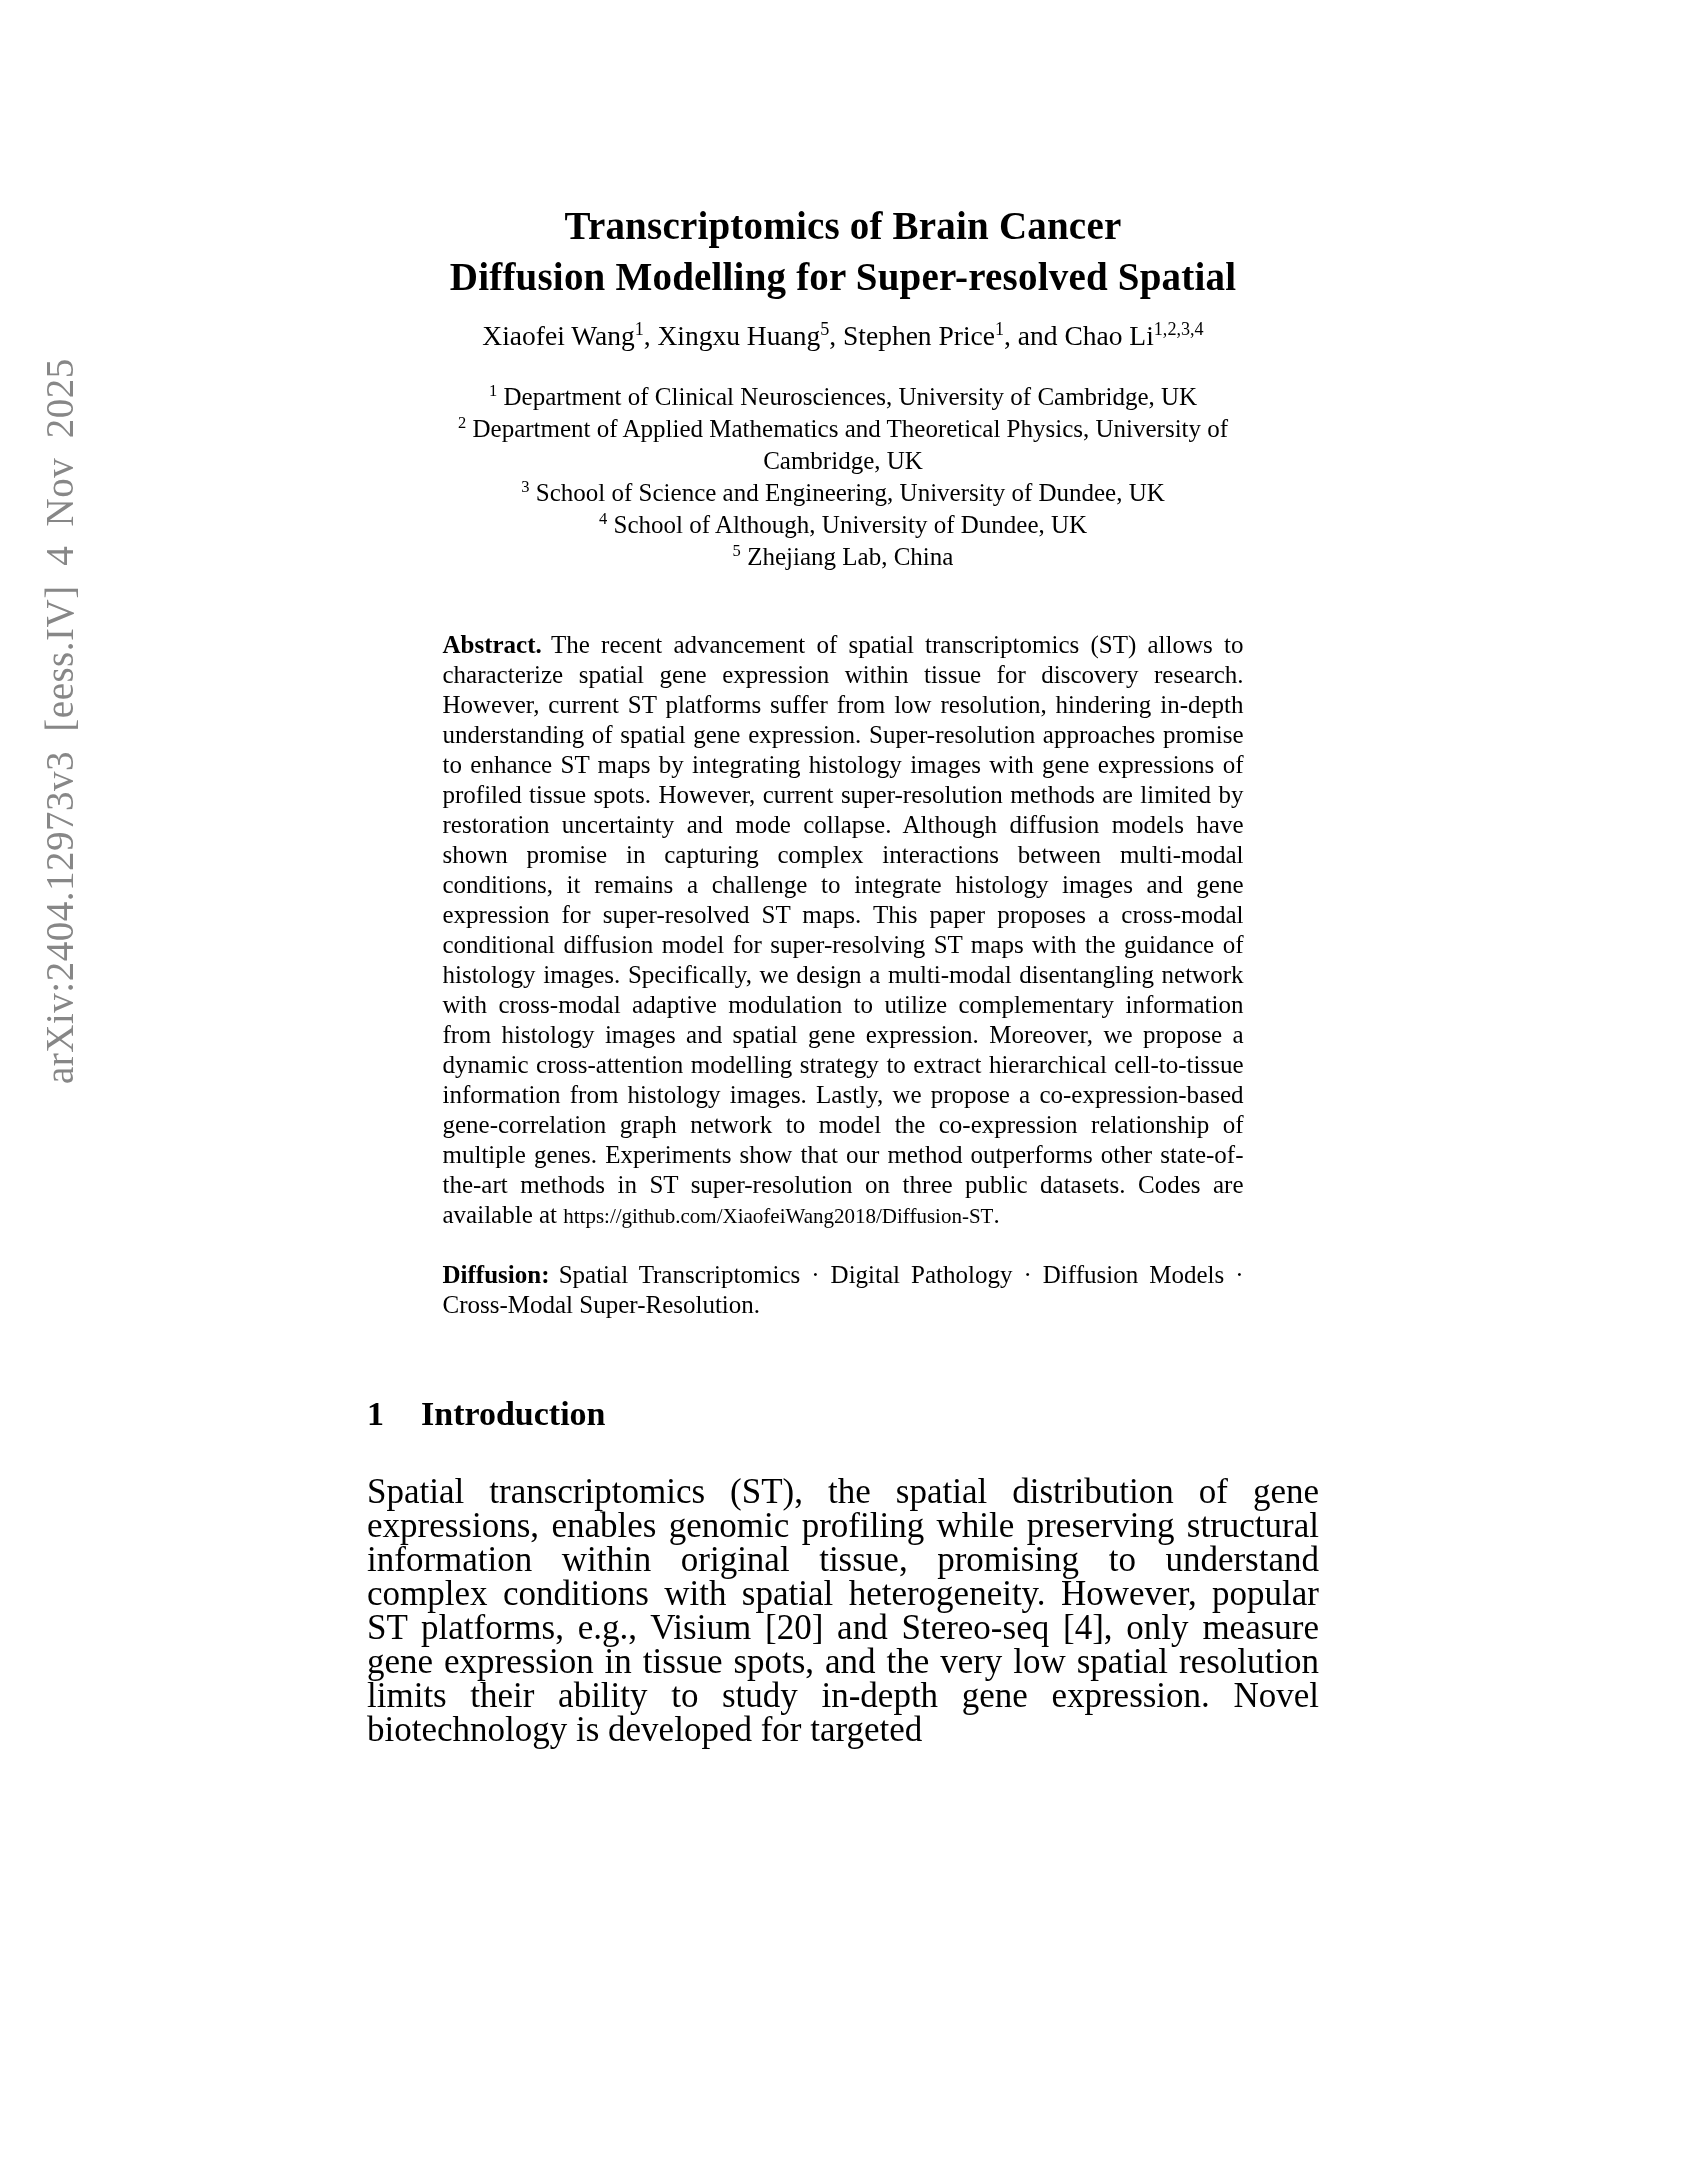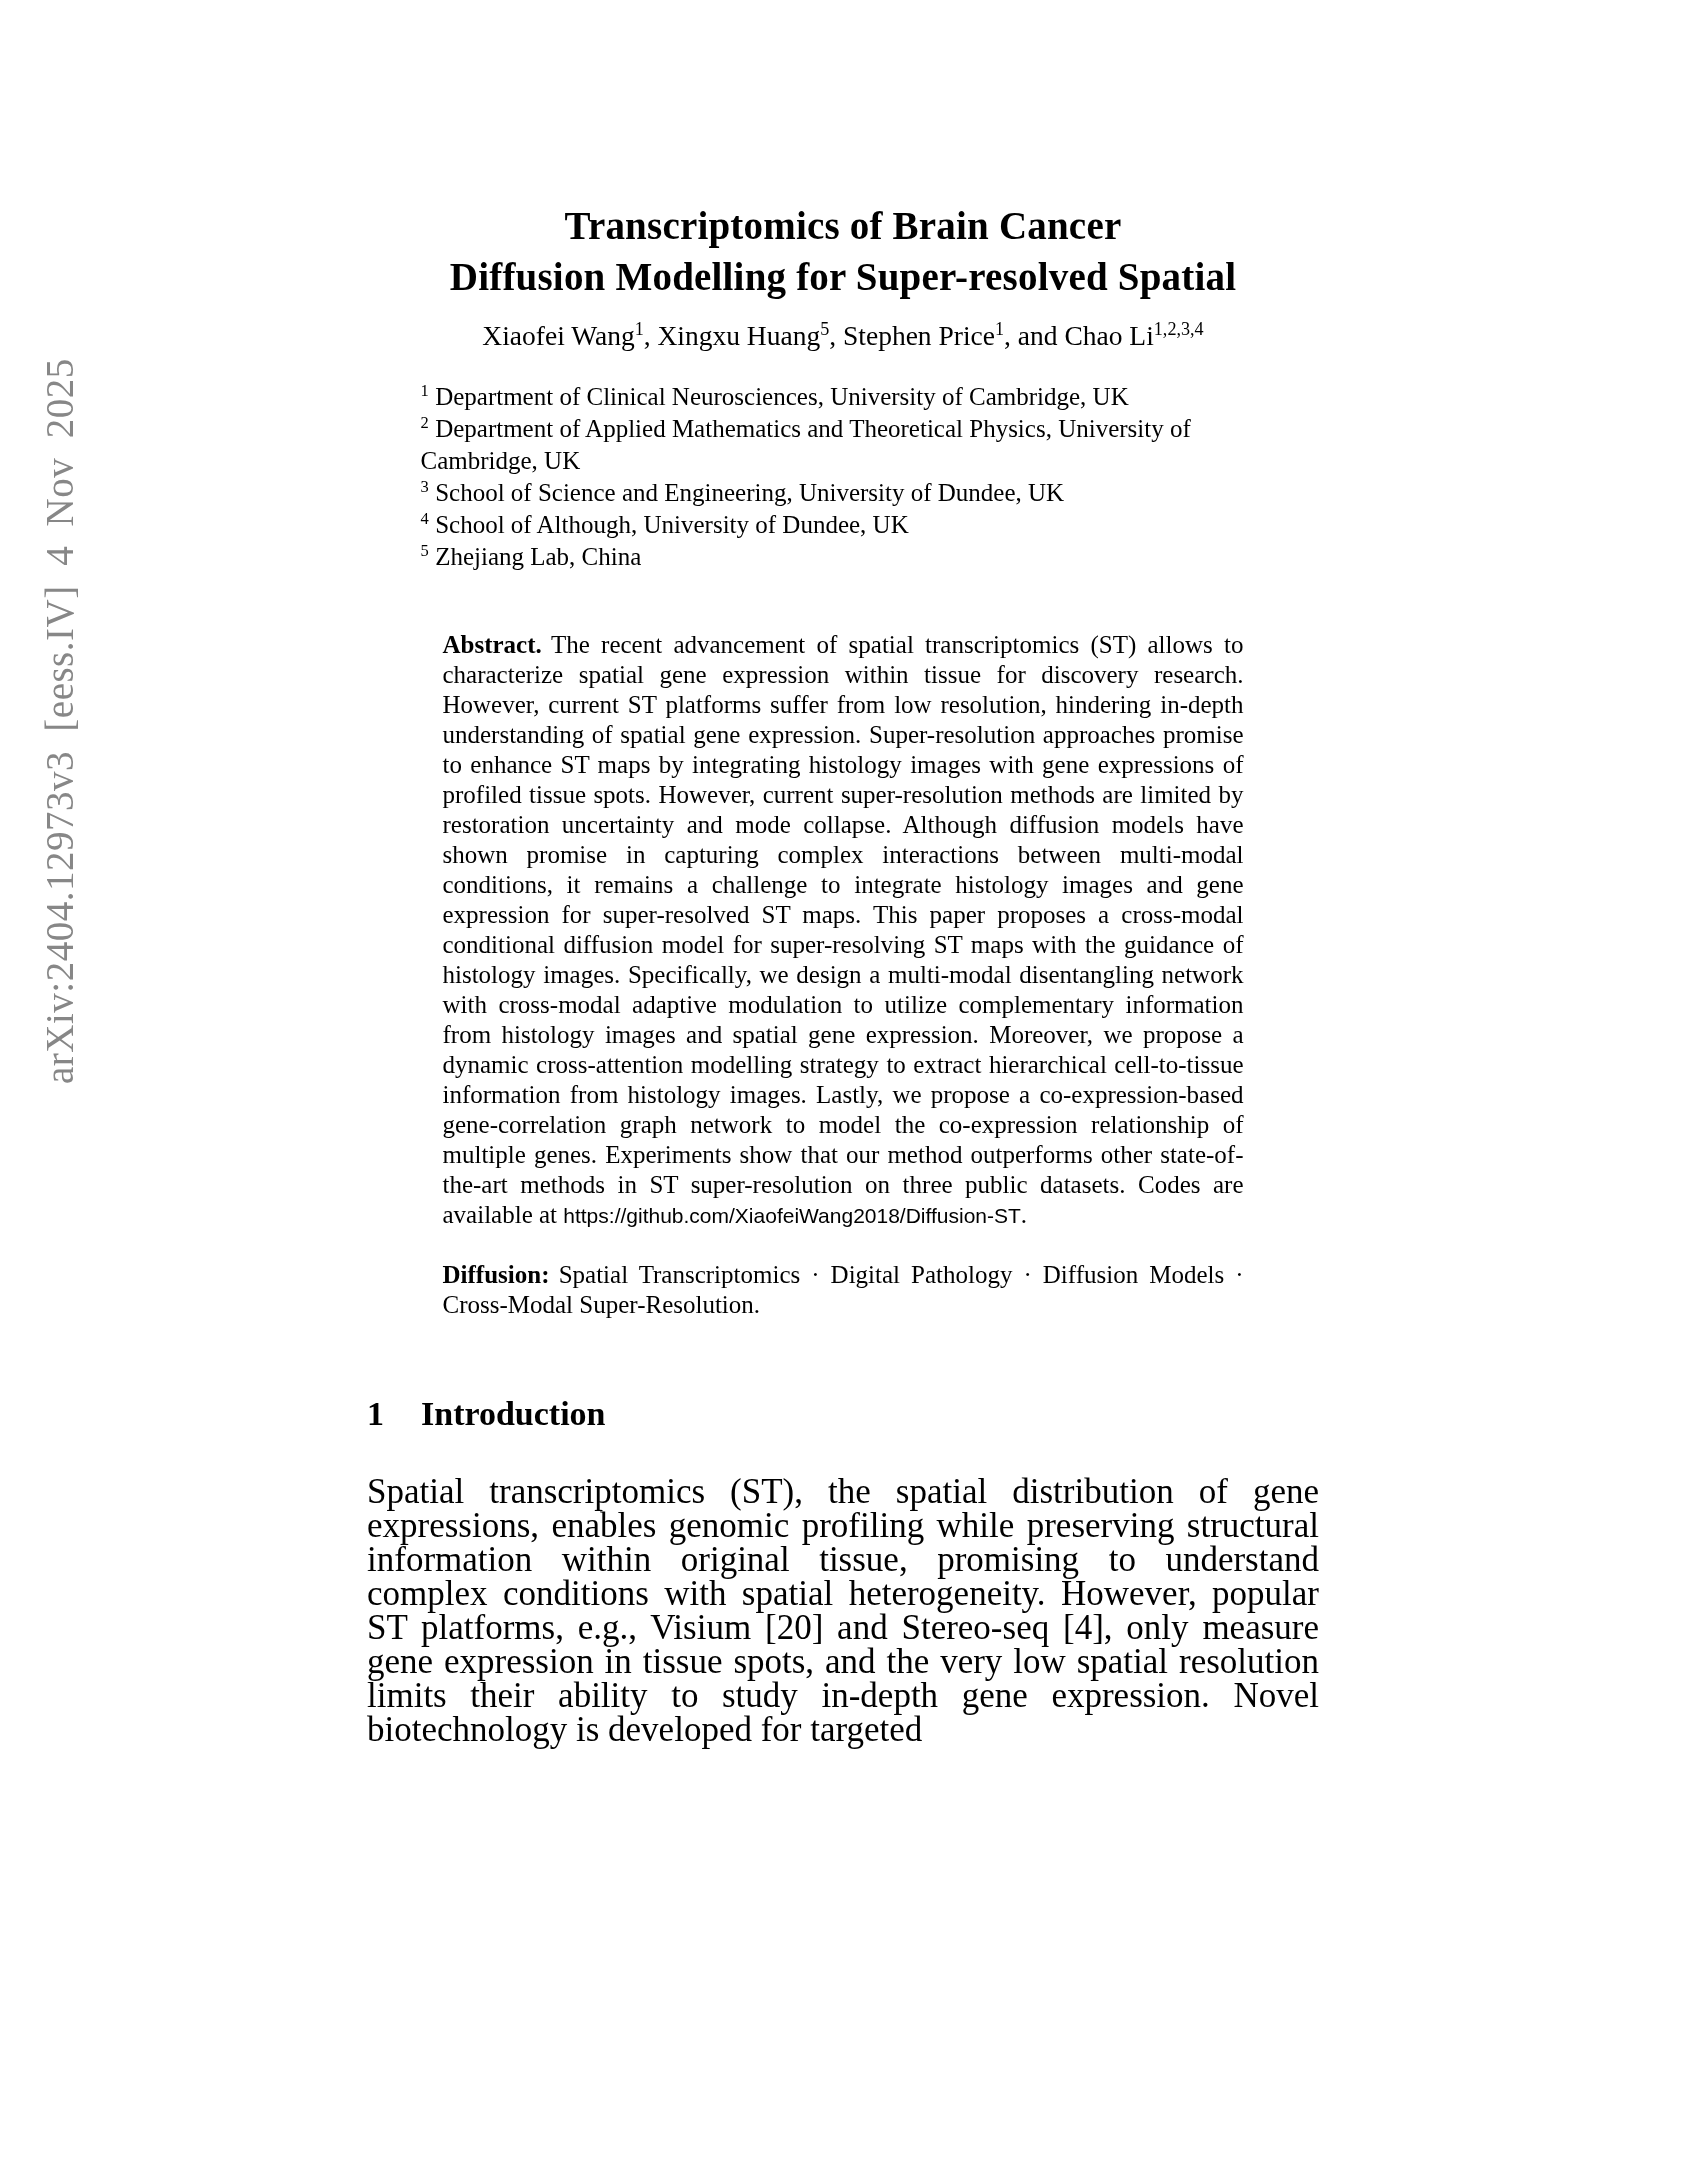--- a/index.html
+++ b/index.html
@@ -50,34 +50,35 @@
     sup {
       font-size: 66%;
       vertical-align: super;
       line-height: 0;
     }
     .affils {
       margin: 29px auto 16px;
       width: 845px;
       font-size: 25px;
       line-height: 32px;
+      text-align: center;
     }
     .affil sup { margin-right: 6.4px; }
     .abstract {
       margin: 57px auto 0;
       width: 801px;
       font-size: 25px;
       line-height: 30px;
       text-align: justify;
       hyphens: auto;
     }
     .bold { font-weight: bold; }
     .abstract .bold, .keywords .bold { margin-right: 9.2px; }
     .mono {
-      font-family: Liberation Sans, sans-serif;
+      font-family: Liberation Serif, serif;
       font-size: 21px;
       word-break: break-all;
       color: #000000;
       text-decoration: none;
     }
     .keywords {
       margin: 29px auto 0;
       width: 801px;
       font-size: 25px;
       line-height: 30px;

